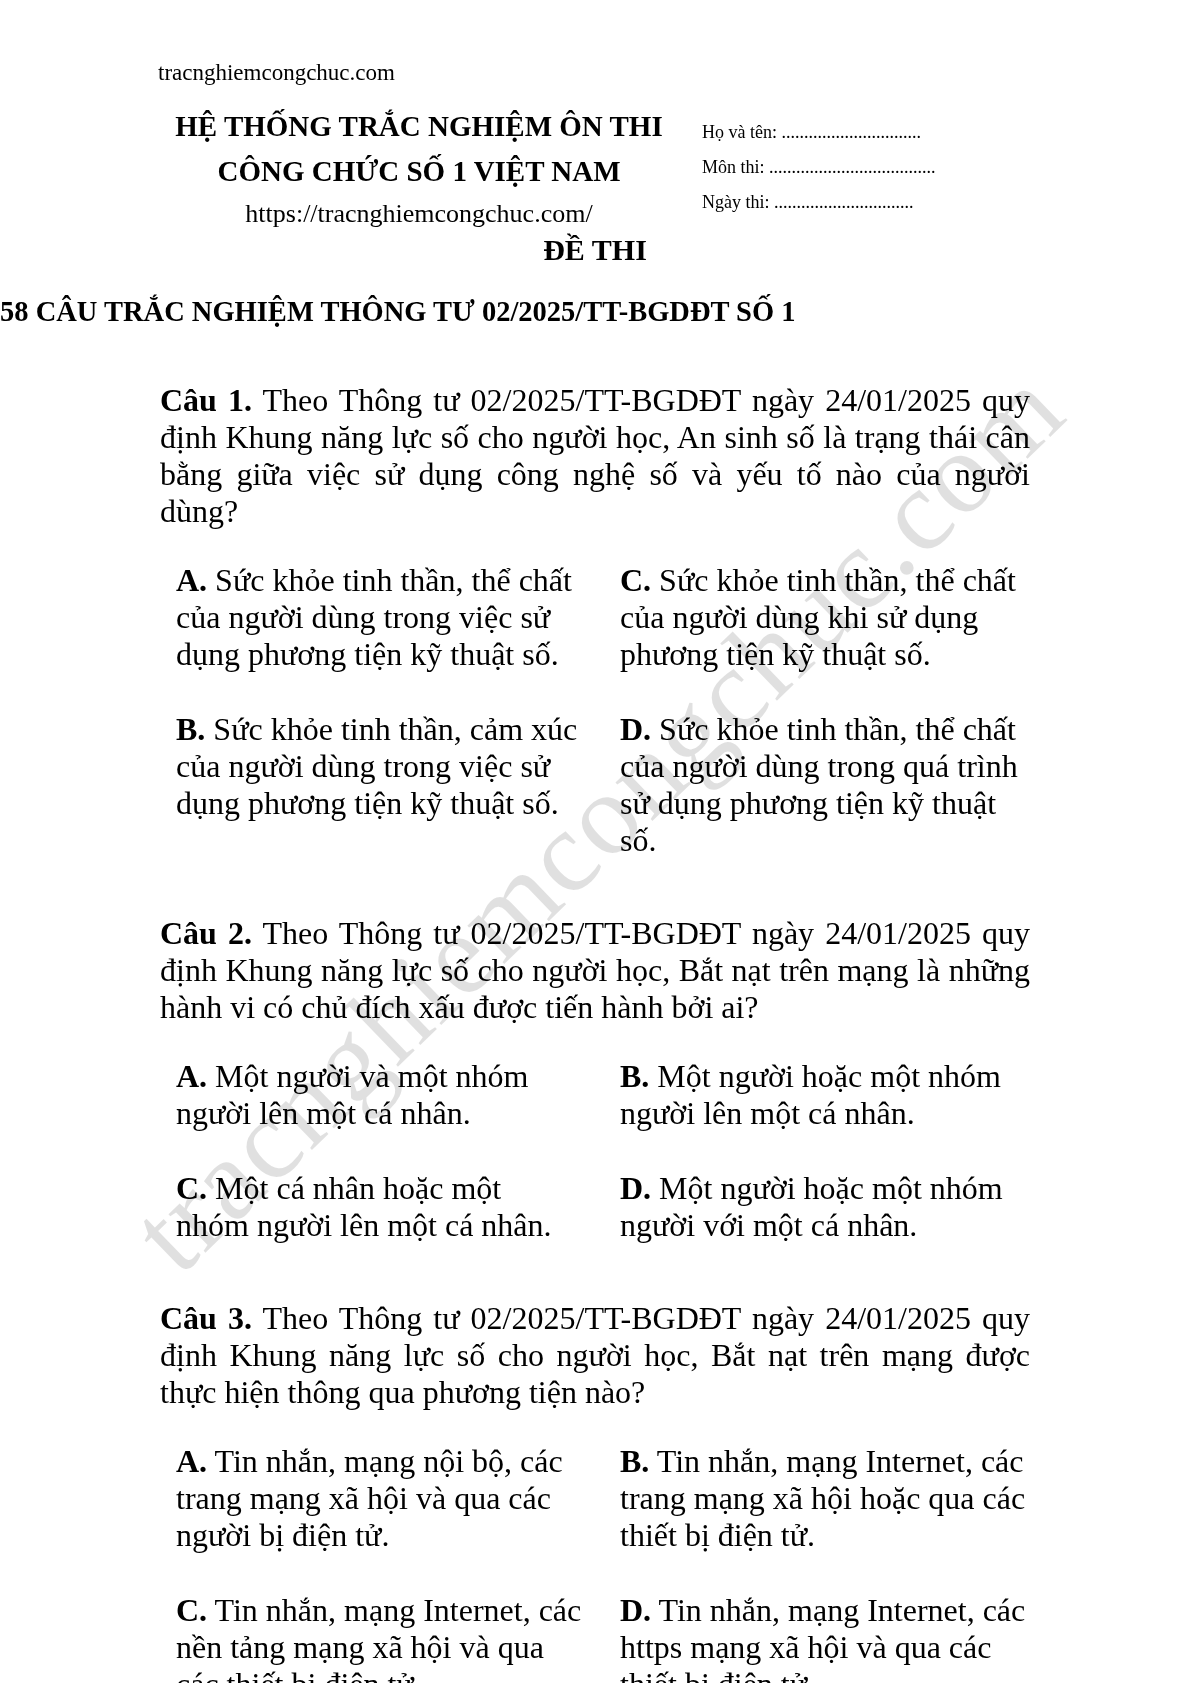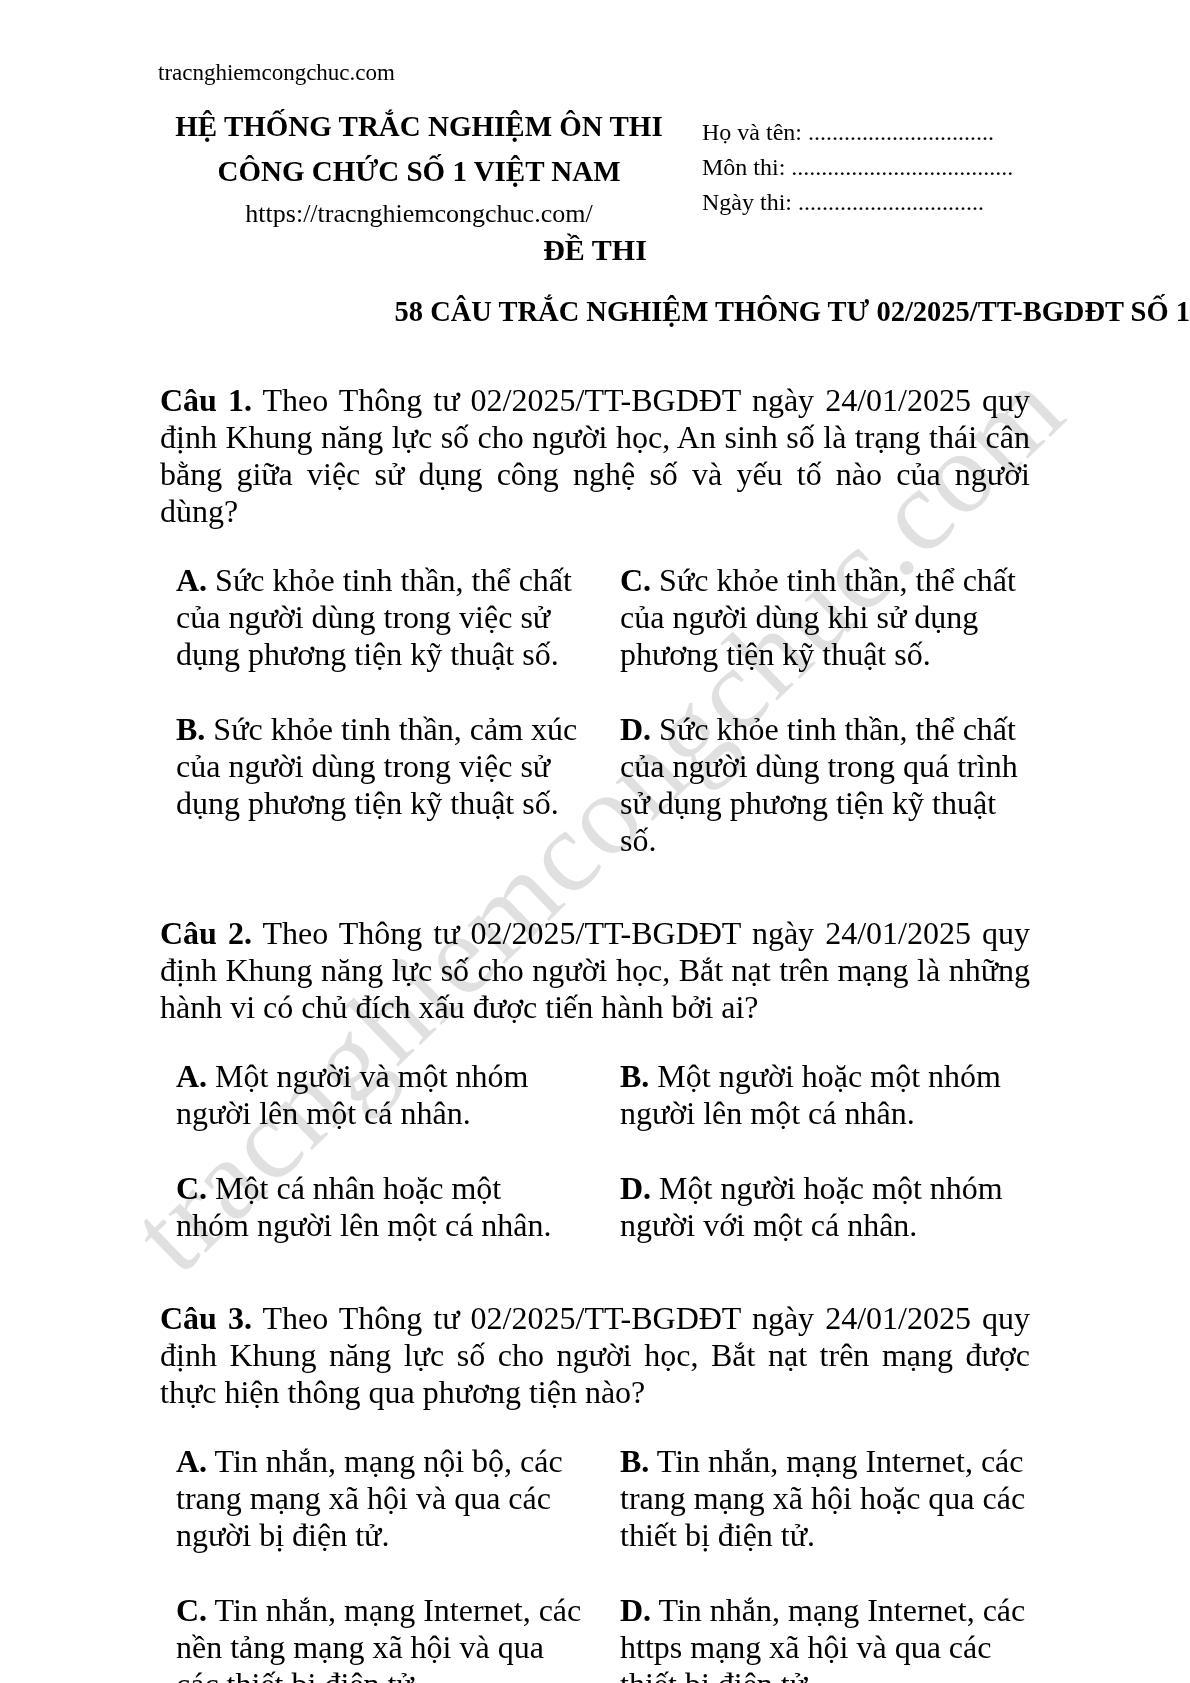--- a/index.html
+++ b/index.html
@@ -54,36 +54,36 @@
     line-height: 45px;
   }
   .org-url {
     margin-top: 4px;
     font-size: 26px;
     line-height: 32px;
   }
   .exam-fields {
     margin-left: 22px;
     flex: 1;
-    font-size: 24px;
+    font-size: 18px;
     line-height: 35px;
   }
   .field-line {
     white-space: nowrap;
     overflow: hidden;
   }
   .doc-title {
     text-align: center;
     font-weight: bold;
     font-size: 30px;
     line-height: 40px;
   }
   .doc-subtitle {
     margin-top: 22px;
-    text-align: right;
+    text-align: left;
     font-weight: bold;
     font-size: 28.5px;
     line-height: 40px;
   }
   .content {
     margin: 50px 160px 0 160px;
     font-size: 32px;
   }
   .question + .question {
     margin-top: 52px;

